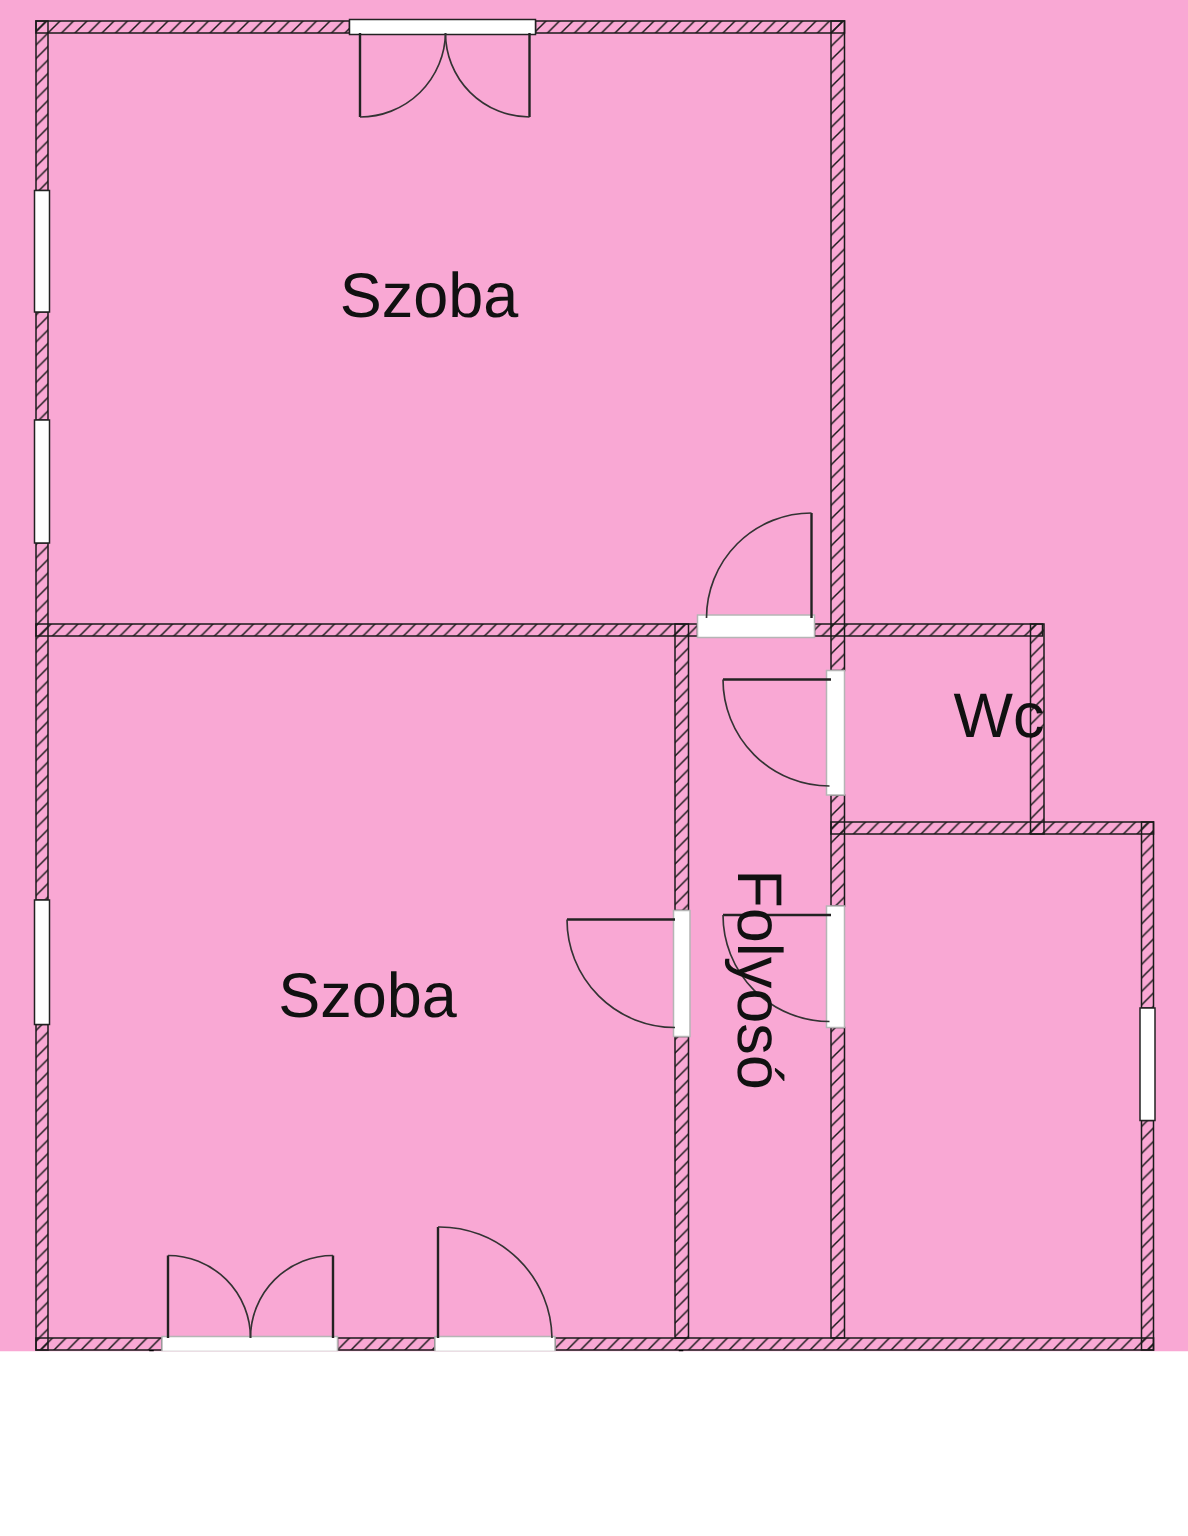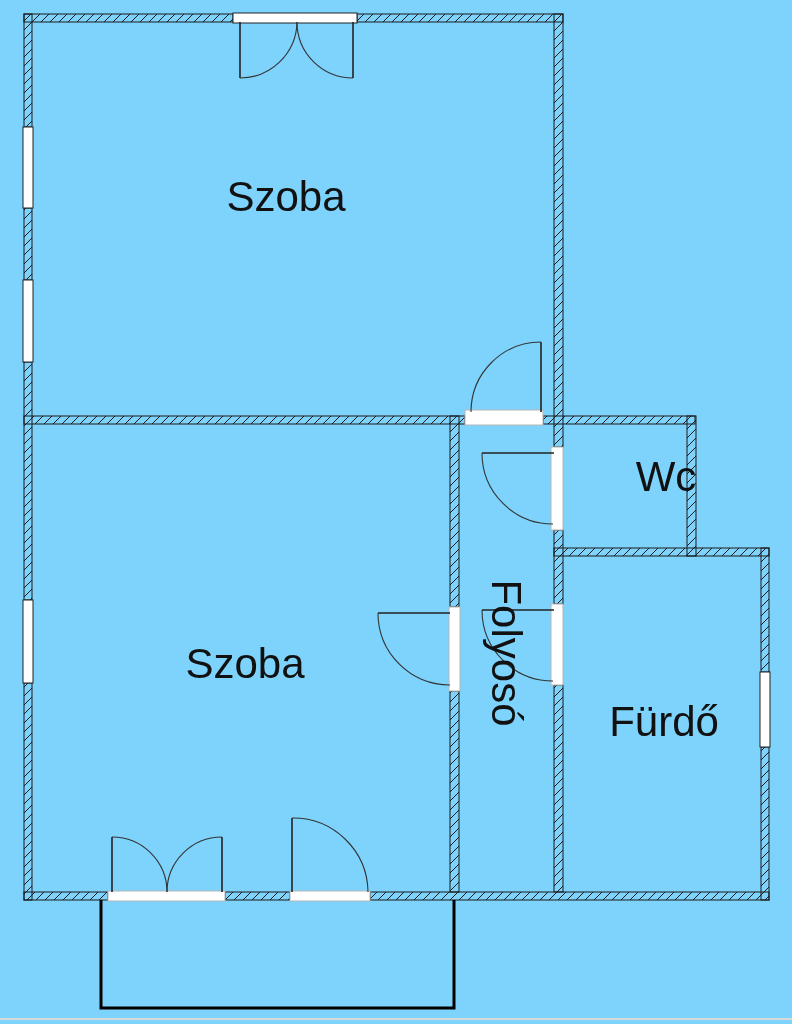--- a/index.html
+++ b/index.html
@@ -3,22 +3,22 @@
 <meta charset="utf-8">
 <style>
   html, body {
     margin: 0;
     padding: 0;
     background: #ffffff;
   }
   #stage {
     position: relative;
     width: 792px;
-    height: 1024px;
-    background: #7dd3fc;
+    height: 901px;
+    background: #f9a8d4;
     overflow: hidden;
     font-family: "Liberation Sans", sans-serif;
   }
   #plan-svg {
     position: absolute;
     left: 0;
     top: 0;
   }
   .room-label {
     position: absolute;
@@ -143,16 +143,15 @@
   </svg>
 
   <div class="room-label" style="left:286px; top:197px;">Szoba</div>
 
   <div class="room-label" style="left:245px; top:664px;">Szoba</div>
 
   <div class="room-label" style="left:618px; top:477px;margin-left:48px;">Wc</div>
 
   <div class="room-label rot90" style="left:506px; top:653px;">Folyosó</div>
 
-  <div class="room-label" style="left:664px; top:722px;">Fürdő</div>
 
 
 </div>
 
 </body></html>

